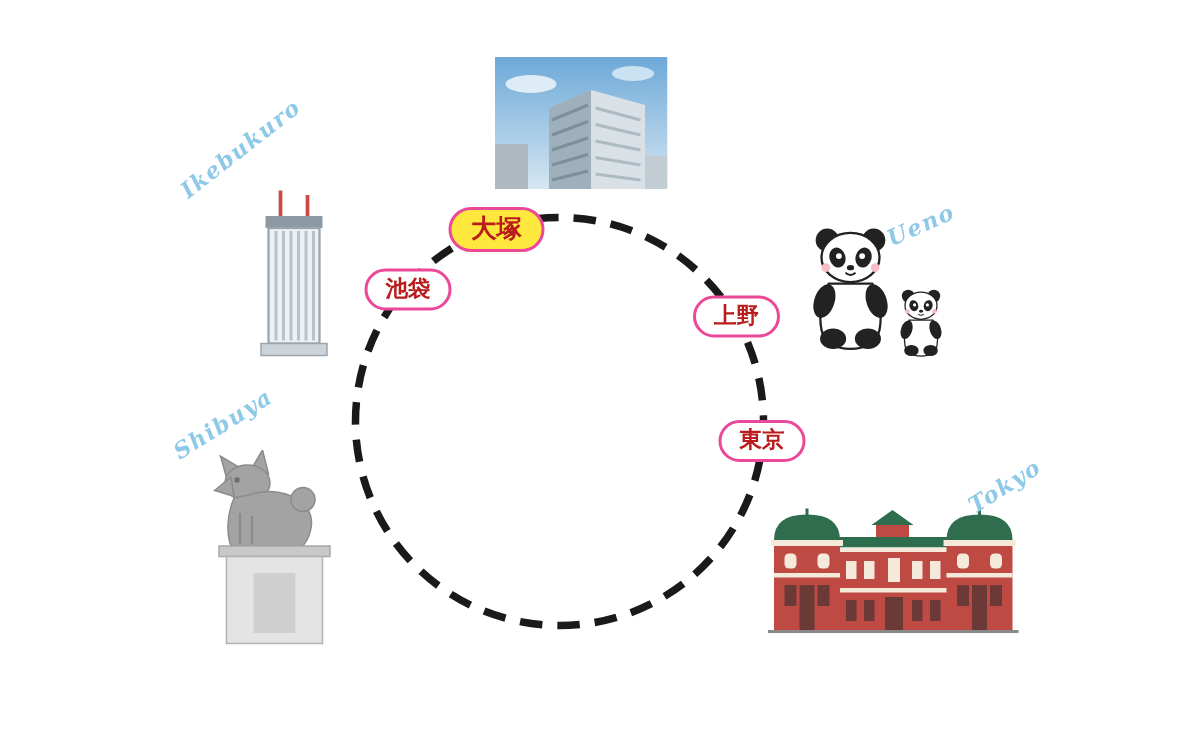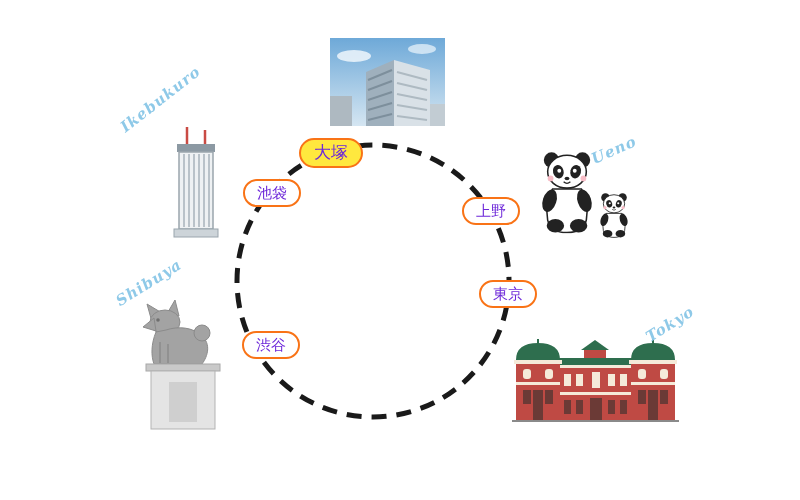--- a/index.html
+++ b/index.html
@@ -4,26 +4,26 @@
 <style>
   html,body{margin:0;padding:0;background:#fff;}
   .canvas{
     position:relative;width:800px;height:500px;background:#fff;overflow:hidden;
     font-family:"Liberation Sans",sans-serif;
   }
   .layer{position:absolute;left:0;top:0;width:800px;height:500px;}
   .pill{
     position:absolute;
     background:#fff;
-    border:2px solid #f97316;
+    border:2px solid #ec4899;
     border-radius:16px;
     padding:3px 12px;
     font-size:15px;
-    font-weight:normal;
-    color:#6d28d9;
+    font-weight:bold;
+    color:#b91c1c;
     line-height:1.2;
     white-space:nowrap;
     box-sizing:border-box;
   }
   .pill.highlight{
     background:#ffe83e;
     font-size:17px;
     padding:3px 13px;
     border-radius:18px;
   }
@@ -235,15 +235,14 @@
 
   <span class="caption cap-ikebukuro">Ikebukuro</span>
   <span class="caption cap-ueno">Ueno</span>
   <span class="caption cap-tokyo">Tokyo</span>
   <span class="caption cap-shibuya">Shibuya</span>
 
   <div class="pill highlight pos-otsuka">大塚</div>
   <div class="pill pos-ikebukuro">池袋</div>
   <div class="pill pos-ueno">上野</div>
   <div class="pill pos-tokyo">東京</div>
-  <div class="pill pos-shibuya">渋谷</div>
 
 </div>
 
 </body></html>

